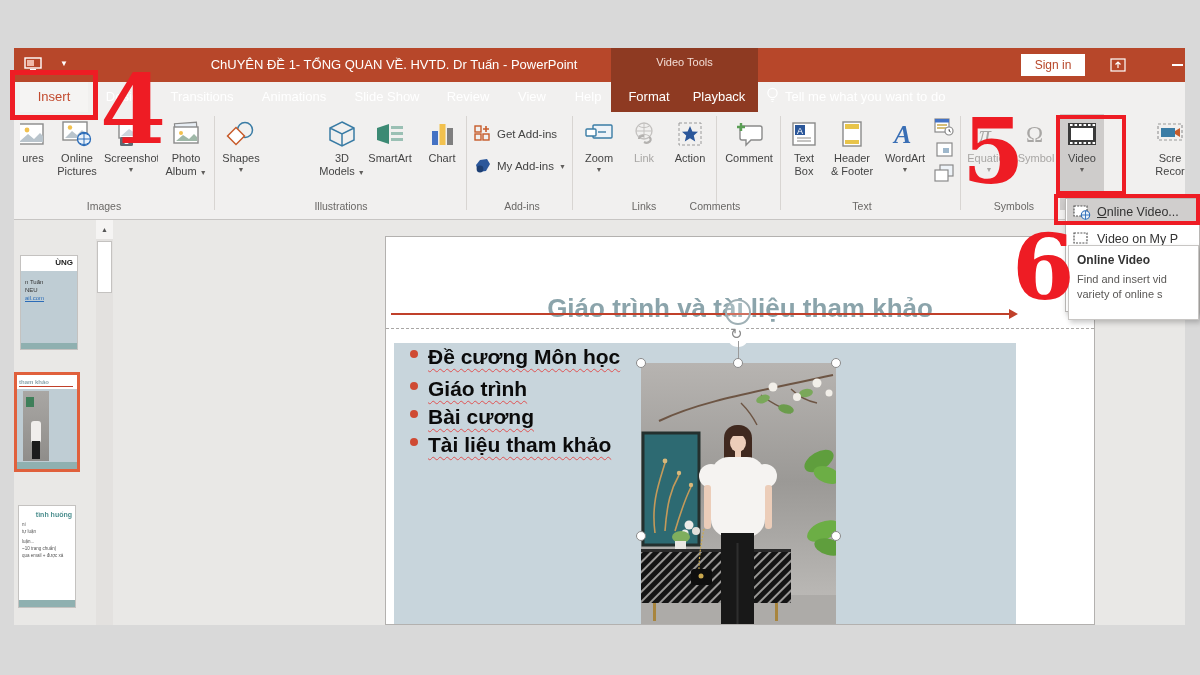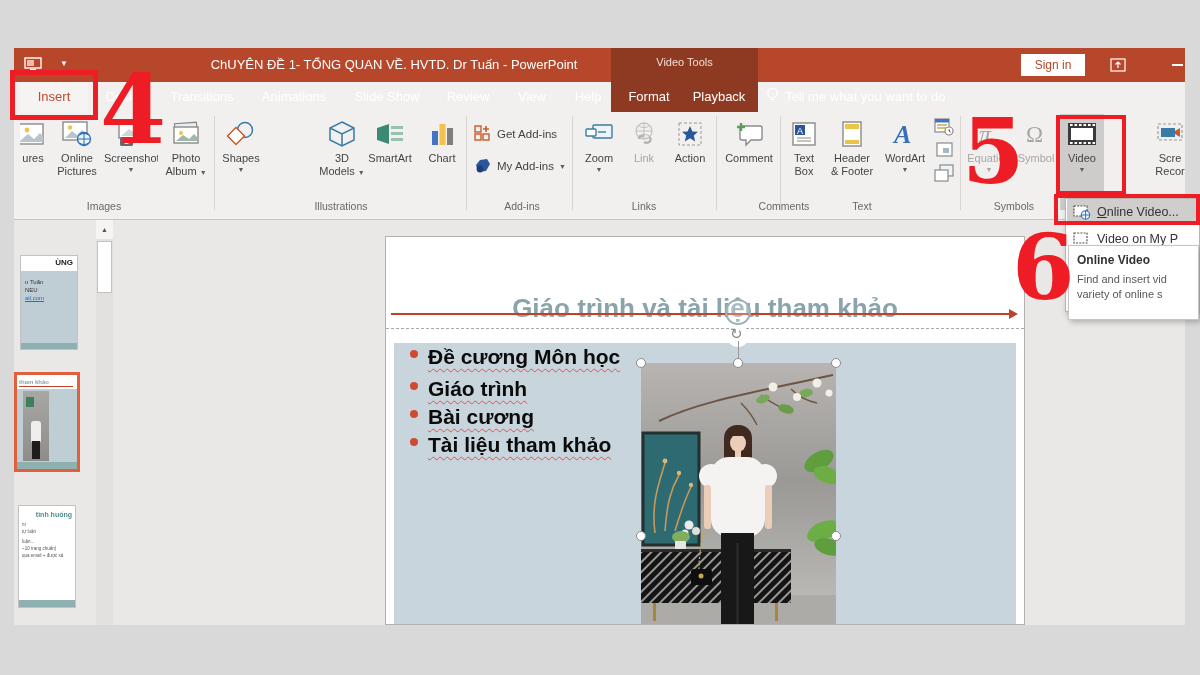--- a/index.html
+++ b/index.html
@@ -39,21 +39,21 @@
   #content { position:absolute; left:0; top:172px; width:100%; height:405px; background:#e9e8e6; }
 
   
   .thumb { position:absolute; background:#fff; border:1px solid #c4c2c0; overflow:hidden; }
   .tealstrip { position:absolute; left:0; bottom:0; width:100%; height:6px; background:#8fb0b0; }
   #scrolltrack { position:absolute; left:82px; top:0; width:17px; height:405px; background:#e3e1df; }
   #scrollup { position:absolute; left:0; top:0; width:17px; height:19px; background:#f5f4f3; color:#555; font-size:7px; text-align:center; line-height:19px; }
   #scrollthumb { position:absolute; left:1px; top:21px; width:15px; height:52px; background:#fff; border:1px solid #c4c2c0; }
 
   
-  #slide { position:absolute; left:371px; top:16px; width:640px; height:389px; background:#fff; border:1px solid #b3b1af; overflow:hidden; }
+  #slide { position:absolute; left:371px; top:16px; width:710px; height:389px; background:#fff; border:1px solid #b3b1af; overflow:hidden; }
   #slidetitle { position:absolute; left:0; top:56px; width:100%; text-align:center; font-size:26px; font-weight:bold; color:#8ba4ab; }
   #dashline { position:absolute; left:0; top:91px; width:100%; border-top:1px dashed #a9a7a5; }
   #redarrow { position:absolute; left:5px; top:76px; width:618px; height:2px; background:#c0402a; }
   #redarrow:after { content:""; position:absolute; right:-9px; top:-4px; border-left:9px solid #c0402a; border-top:5px solid transparent; border-bottom:5px solid transparent; }
   #bluebox { position:absolute; left:8px; top:106px; width:622px; height:283px; background:#c8d5dc; }
   .brow { position:absolute; left:24px; height:28px; white-space:nowrap; }
   .bdot { display:inline-block; width:8px; height:8px; border-radius:50%; background:#cf4a33; margin-right:10px; vertical-align:6px; }
   .btext { font-size:21px; font-weight:bold; color:#0b0b0b;
            text-decoration:underline; text-decoration-style:wavy; text-decoration-color:#e05252;
            text-decoration-thickness:1px; text-underline-offset:4px; }
@@ -279,21 +279,21 @@
 
     <div class="rbtn" style="left:706px;width:58px;">
       <div class="ric">
         <svg width="30" height="28" viewBox="0 0 30 28">
             <path d="M8 6 h18 a2 2 0 0 1 2 2 v10 a2 2 0 0 1 -2 2 h-9 l-5 5 v-5 h-4 a2 2 0 0 1 -2 -2 v-10 a2 2 0 0 1 2 -2 Z" fill="#fff" stroke="#8a8a8a" stroke-width="1.4"></path>
             <path d="M7 3 v8 M3 7 h8" stroke="#5a9e54" stroke-width="2.4"></path>
           </svg>
       </div>
       <div class="rl">Comment</div>
     </div>
-    <div class="glabel" style="left:741px;width:58px;">Comments</div>
+    <div class="glabel" style="left:672px;width:58px;">Comments</div>
     <div class="vdiv" style="left:766px;"></div>
 
     <div class="rbtn" style="left:770px;width:40px;">
       <div class="ric">
         <svg width="26" height="26" viewBox="0 0 26 26">
             <rect x="2" y="2" width="22" height="22" fill="#fff" stroke="#8a8a8a" stroke-width="1.4"></rect>
             <rect x="4" y="4" width="10" height="10" fill="#2b579a"></rect>
             <text x="6" y="12.5" font-size="9" fill="#fff" font-family="Liberation Sans">A</text>
             <path d="M6 17 h14 M6 20 h14" stroke="#b3b1af" stroke-width="1.3"></path>
           </svg>

